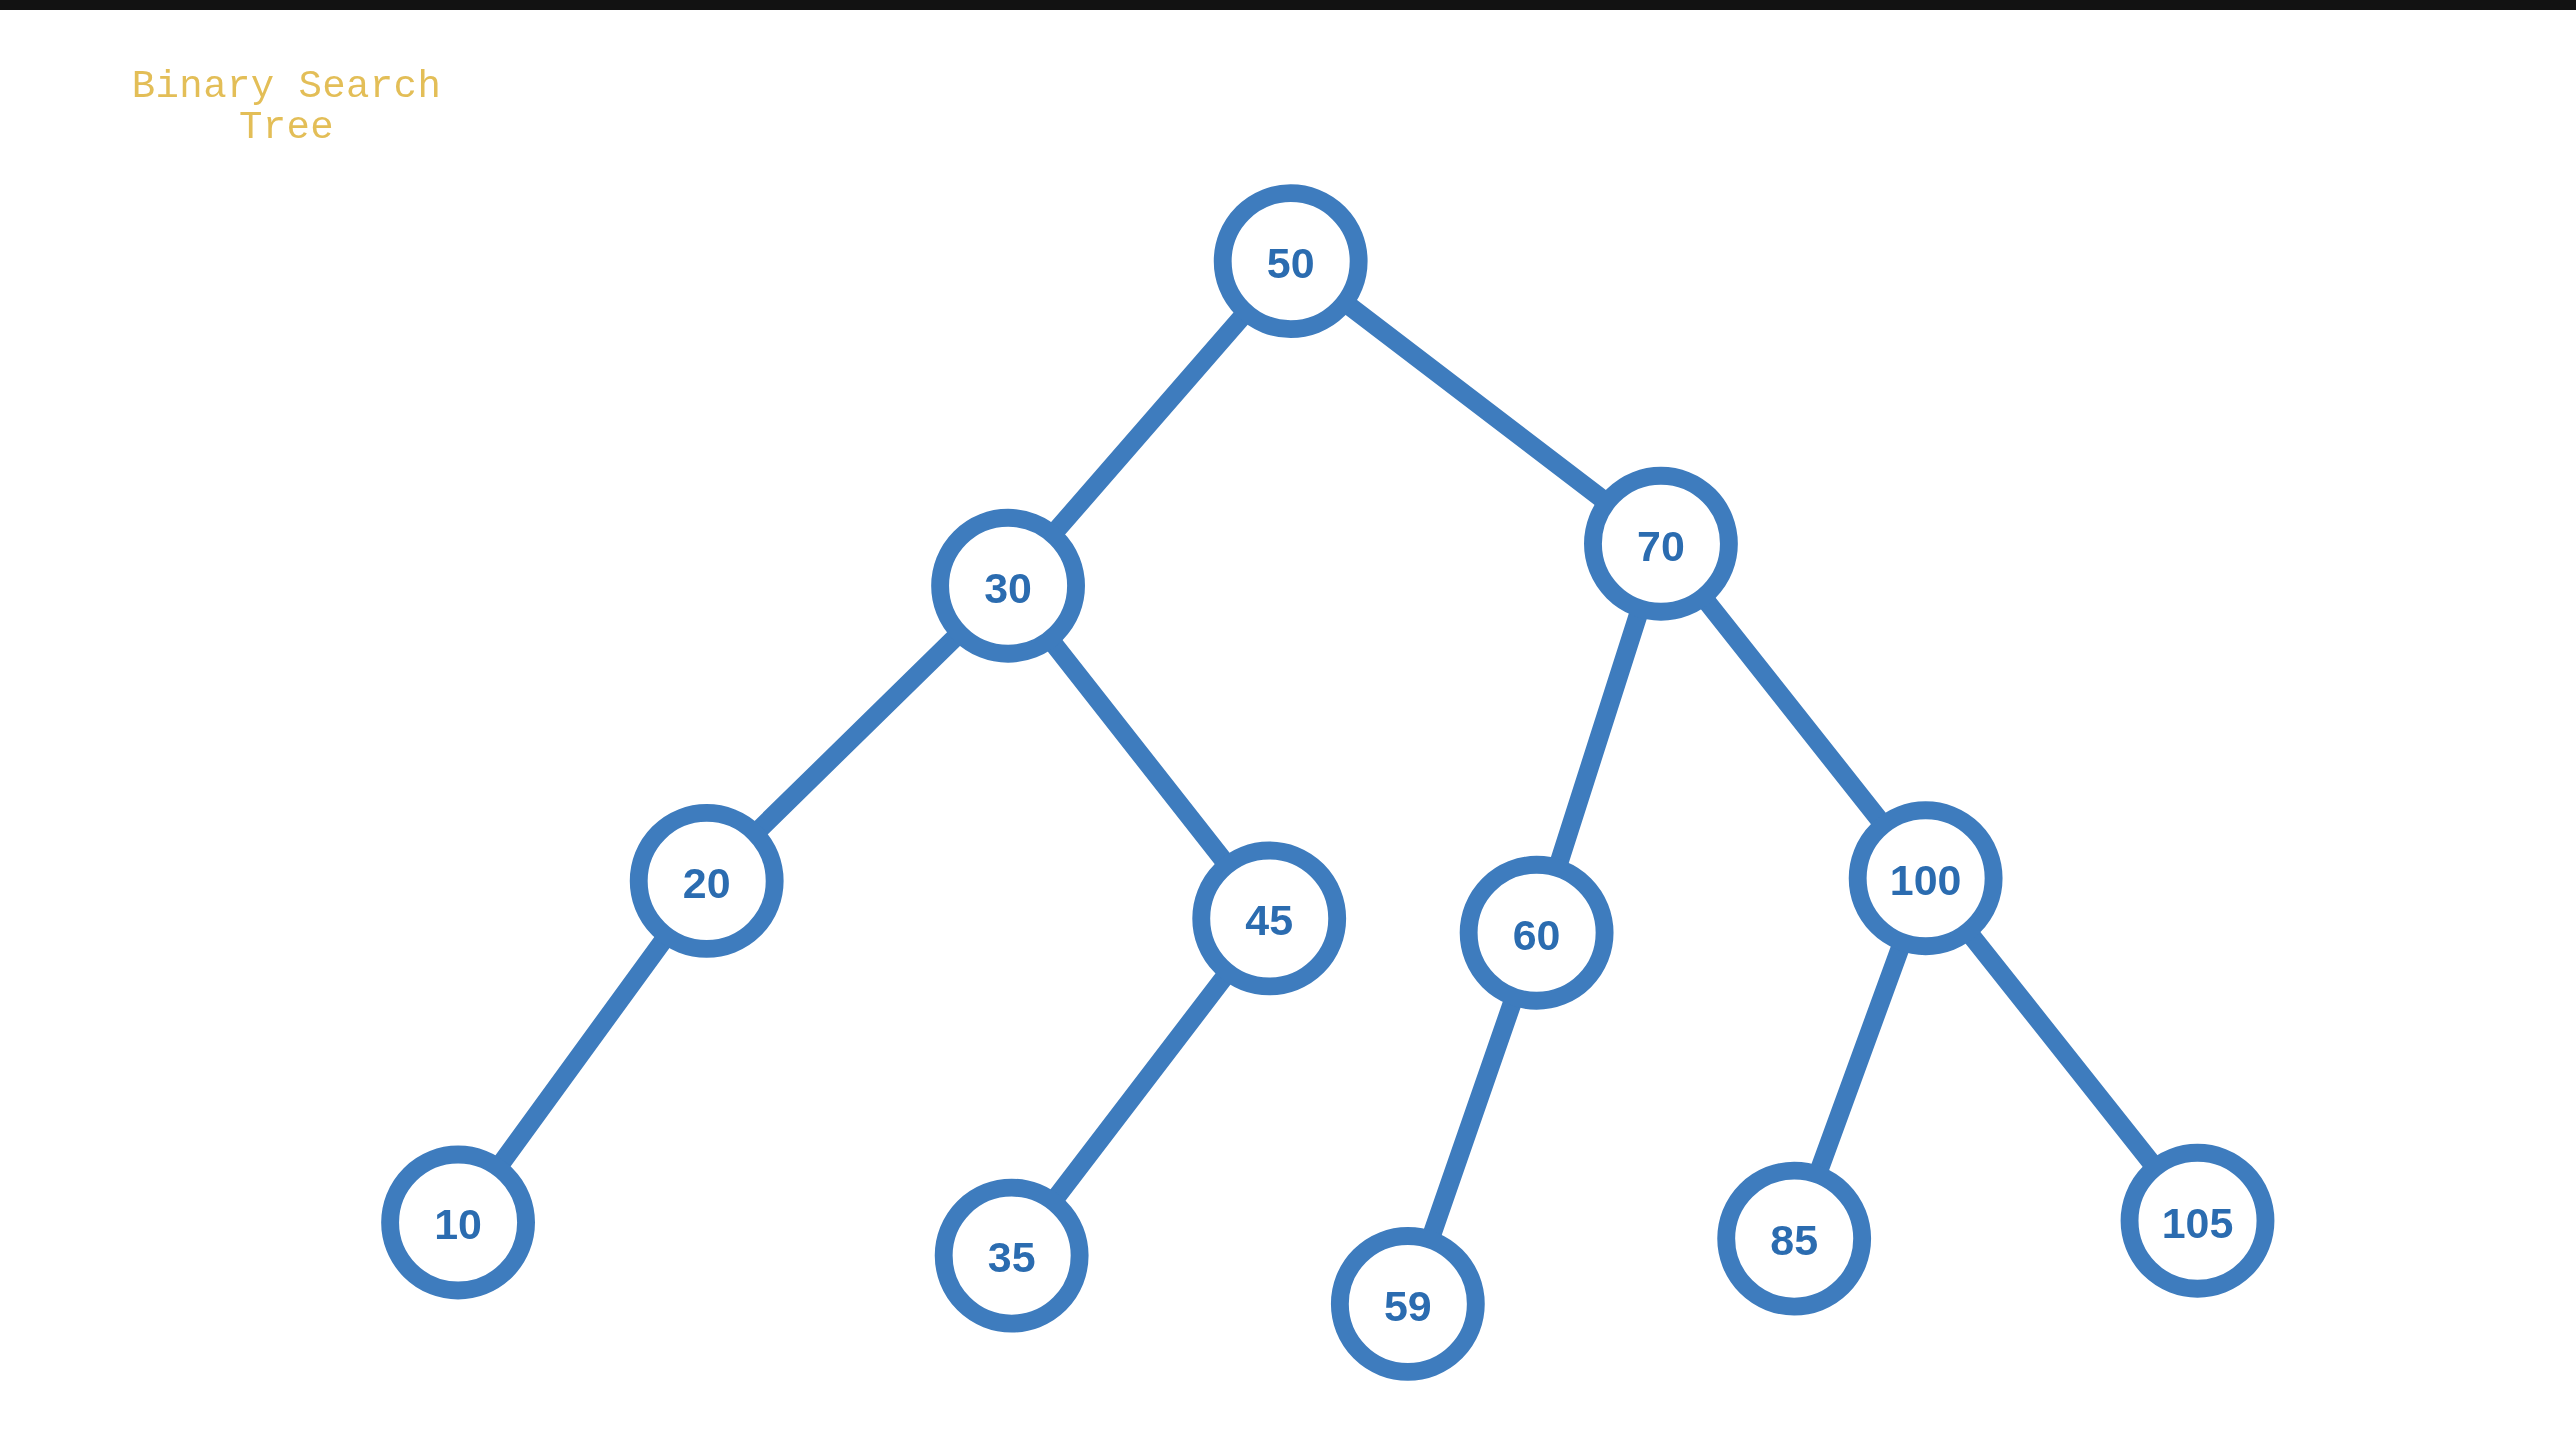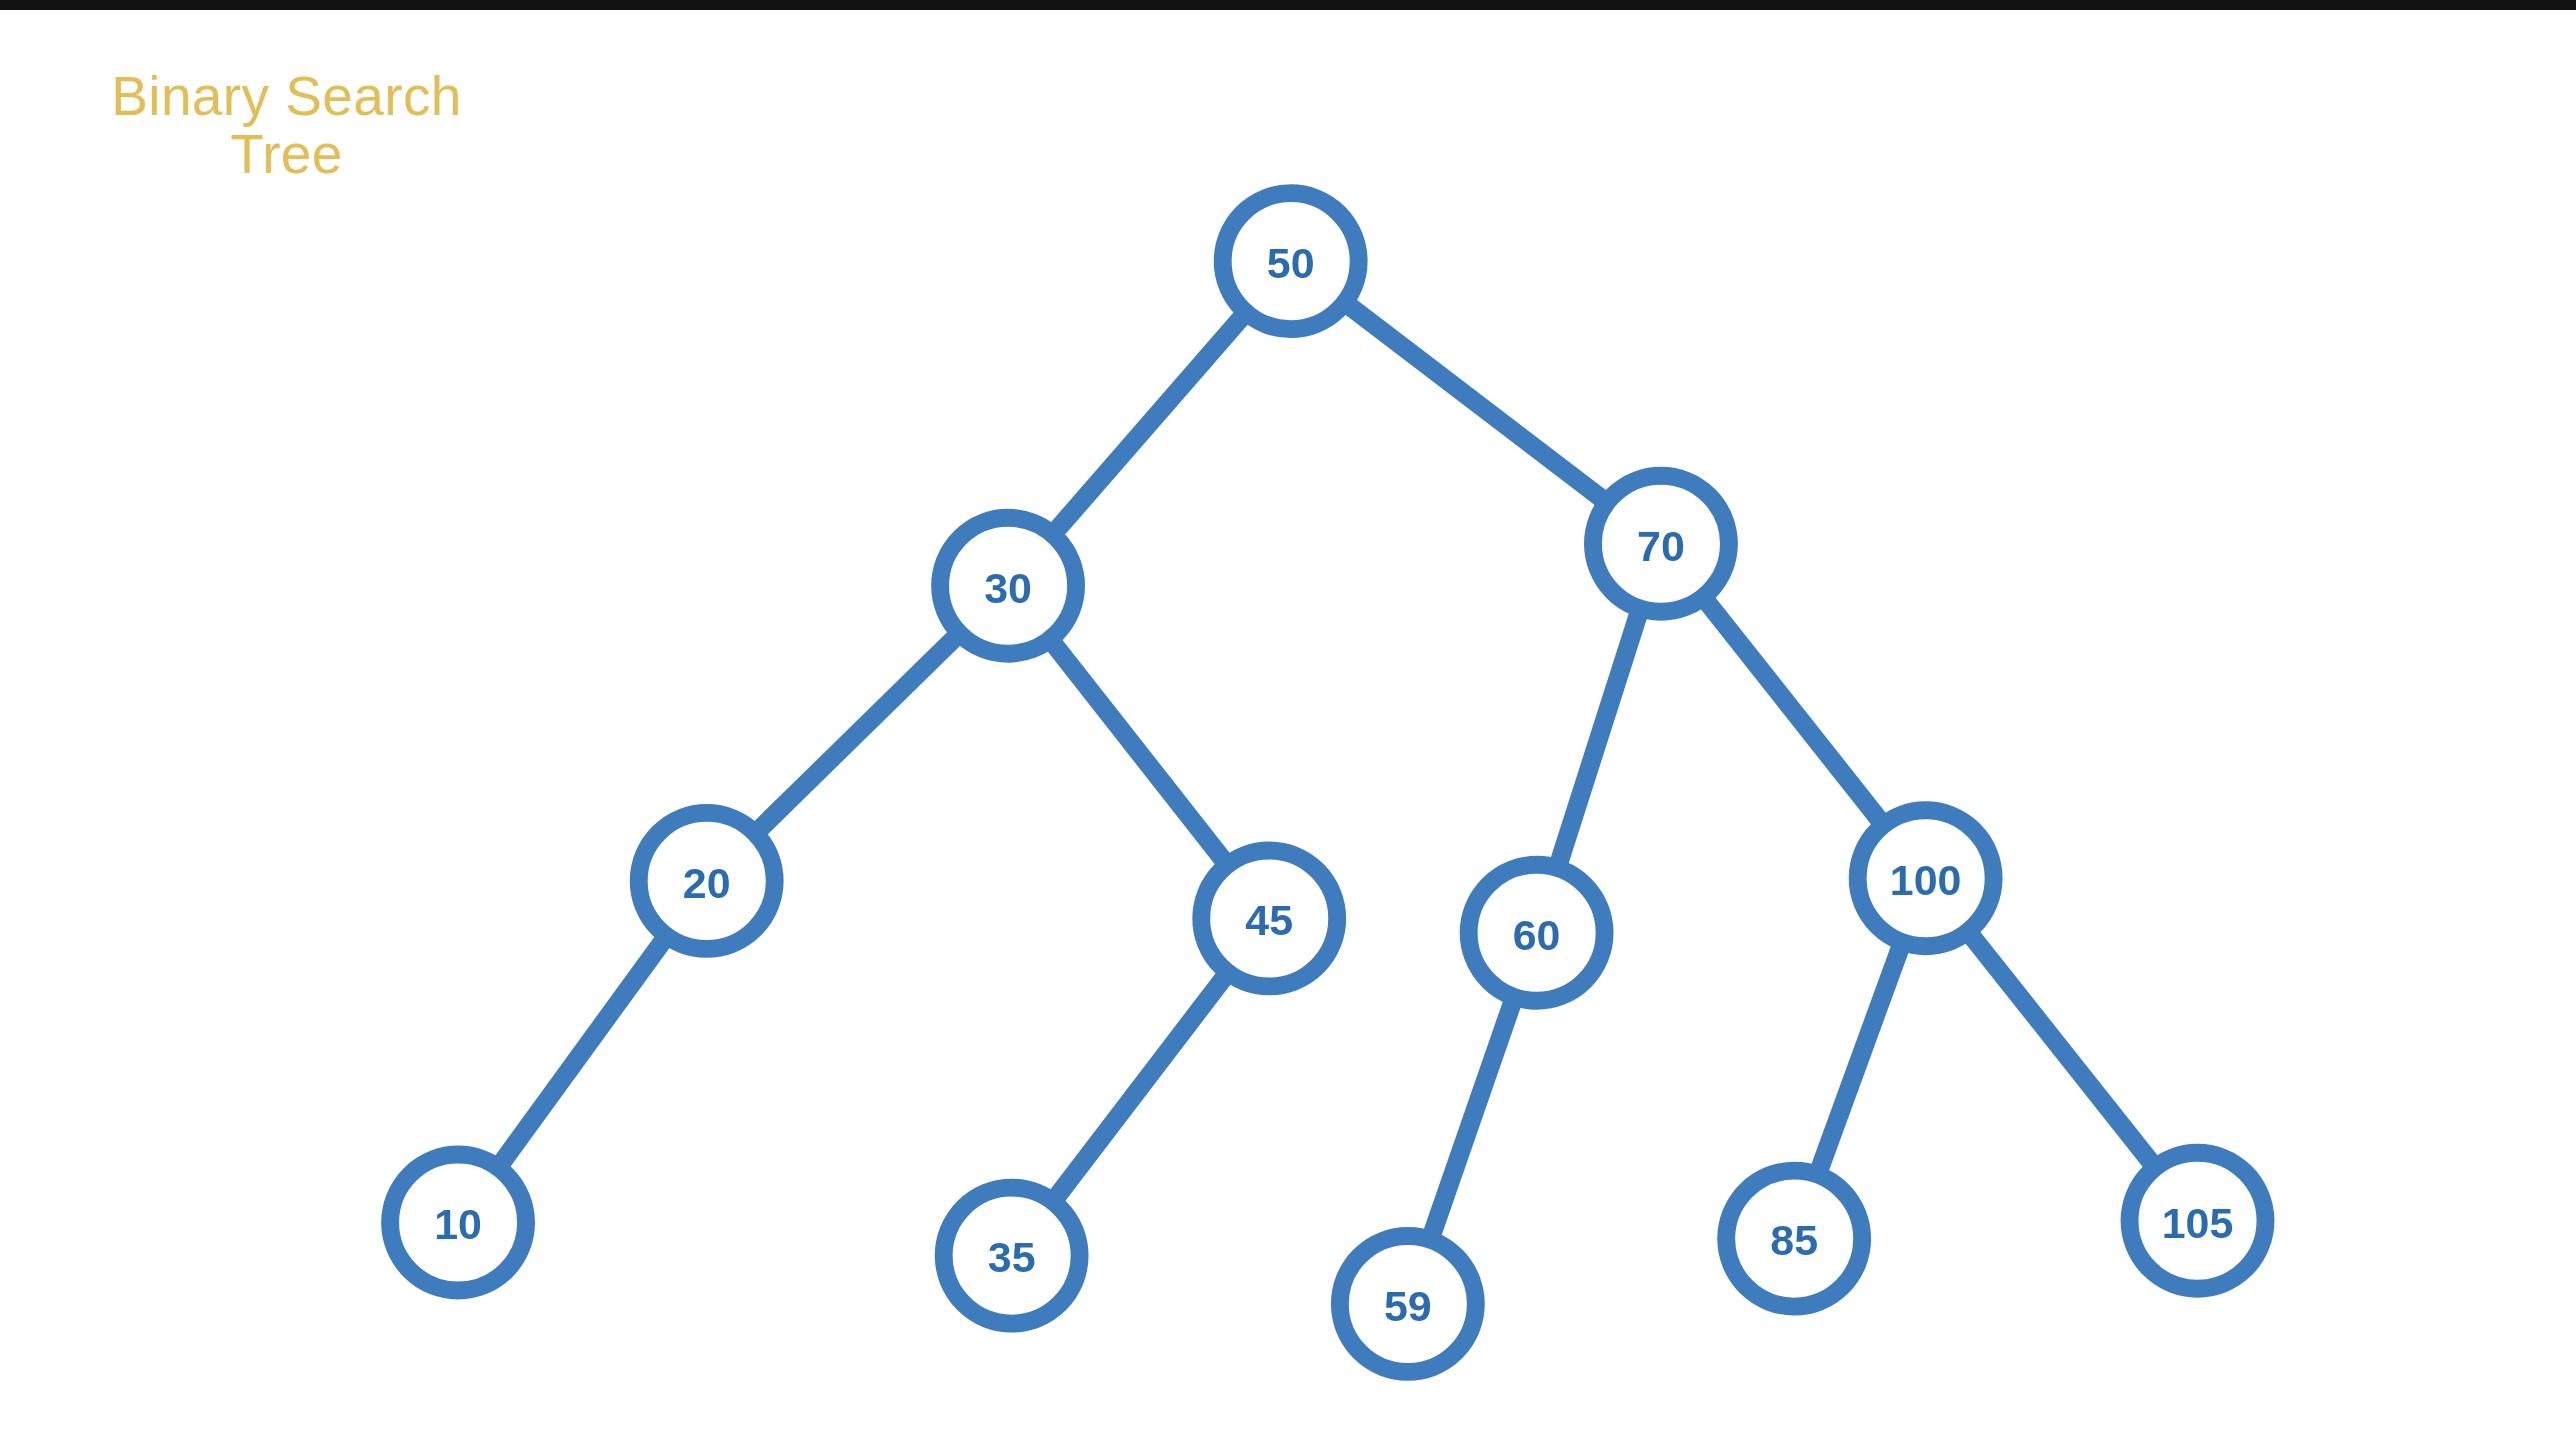--- a/index.html
+++ b/index.html
@@ -31,22 +31,22 @@
     width: 2576px;
     height: 1447px;
     background: #ffffff;
   }
   #title {
     position: absolute;
     left: 36px;
     top: 67px;
     width: 501px;
     text-align: center;
-    font-family: Liberation Sans, sans-serif;
-    font-size: 55px;
+    font-family: Liberation Mono, monospace;
+    font-size: 39px;
     line-height: 1.06;
     font-weight: 400;
     color: #E3BE57;
     letter-spacing: 0.4px;
     white-space: pre-line;
   }
   #tree-svg {
     position: absolute;
     left: 0;
     top: 0;

